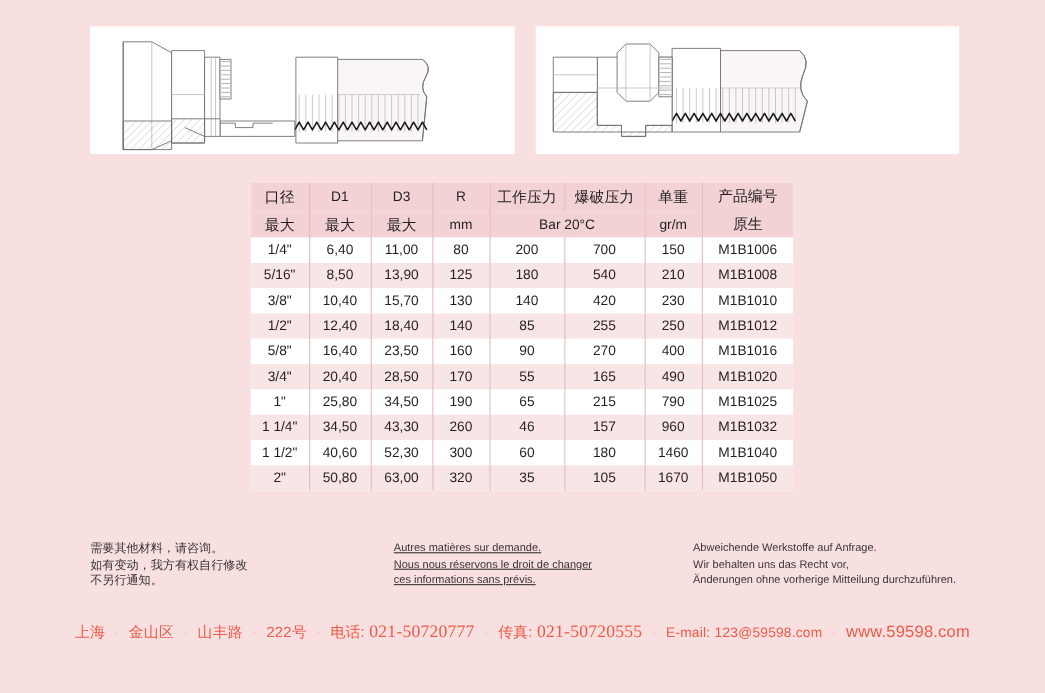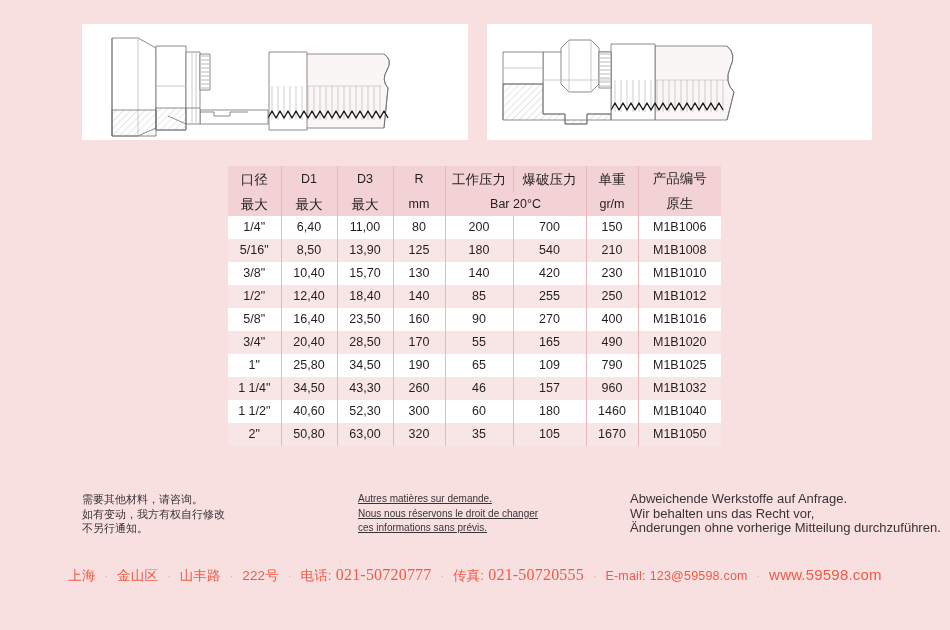--- a/index.html
+++ b/index.html
@@ -92,21 +92,21 @@
     height: 50px;
     padding-left: 9px;
   }
   .note {
     position: absolute;
     color: #3a3336;
     line-height: 14.5px;
   }
   #note-cn { left: 82px;  width: 250px; font-size: 11px; }
   #note-fr { left: 358px; width: 260px; font-size: 10px; text-decoration: underline; }
-  #note-de { left: 630px; width: 300px; font-size: 13px; }
+  #note-de { left: 630px; width: 300px; font-size: 10px; }
   .note div { white-space: nowrap; }
 
   
   .contact {
     position: absolute;
     top: 566px;
     left: 0;
     width: 950px;
     text-align: center;
     color: #ef5a45;
@@ -371,21 +371,21 @@
           <td>165</td>
           <td>490</td>
           <td>M1B1020</td>
         </tr>
         <tr class="odd">
           <td>1"</td>
           <td>25,80</td>
           <td>34,50</td>
           <td>190</td>
           <td>65</td>
-          <td>109</td>
+          <td>215</td>
           <td>790</td>
           <td>M1B1025</td>
         </tr>
         <tr class="even">
           <td>1 1/4"</td>
           <td>34,50</td>
           <td>43,30</td>
           <td>260</td>
           <td>46</td>
           <td>157</td>

